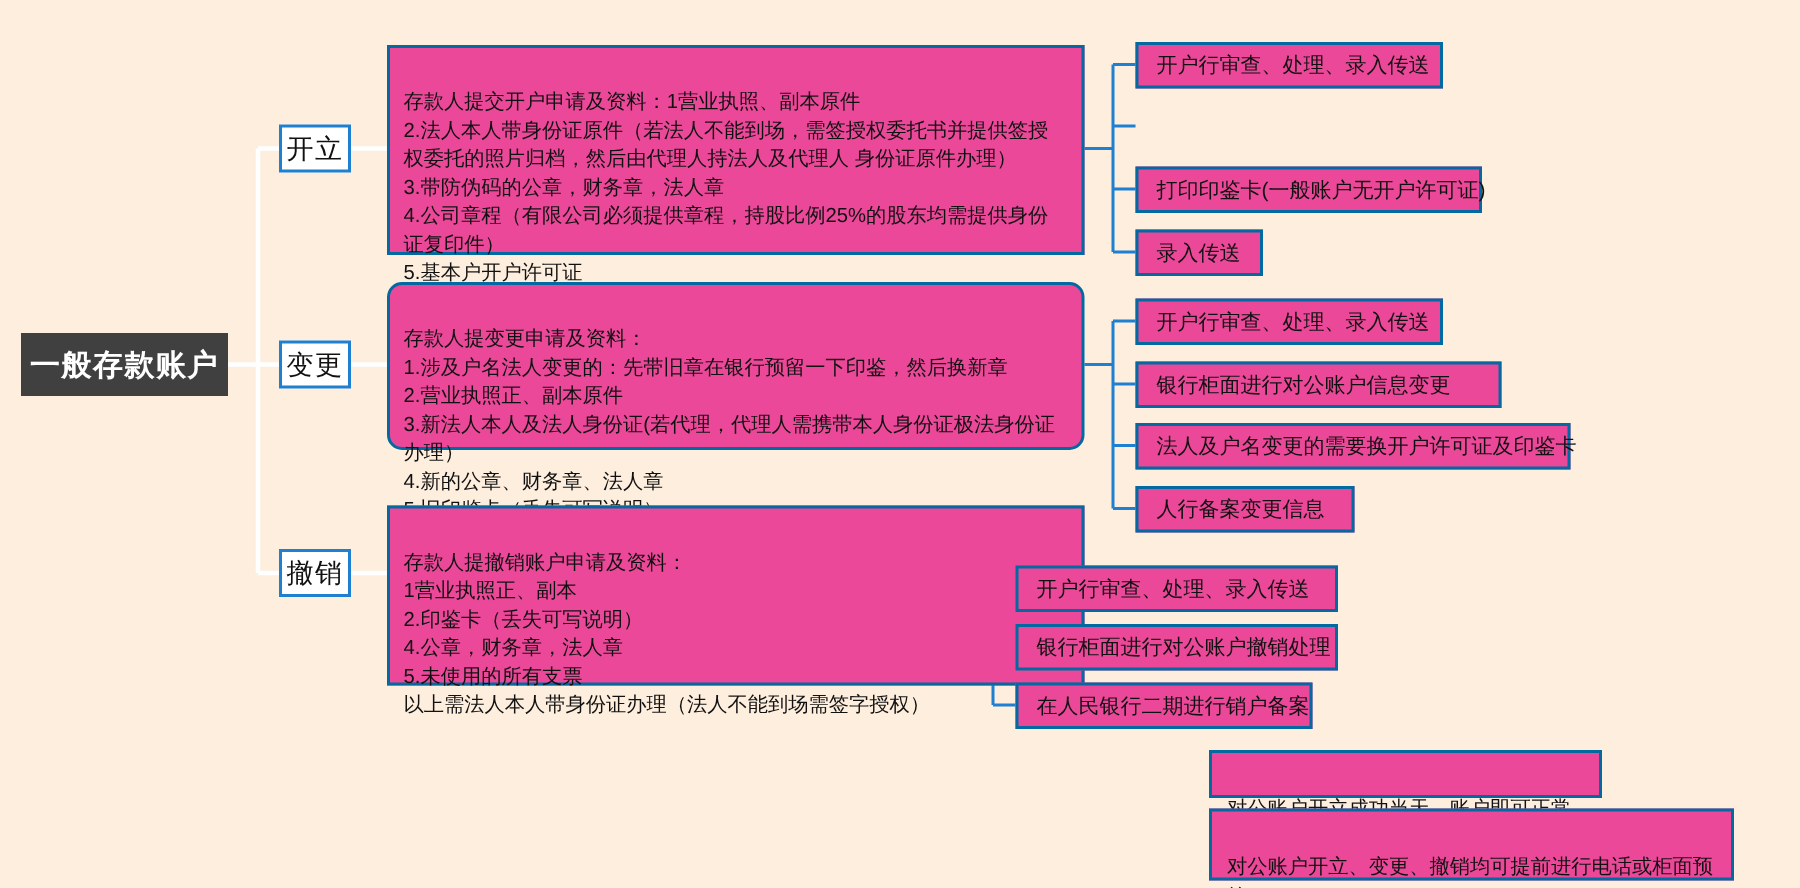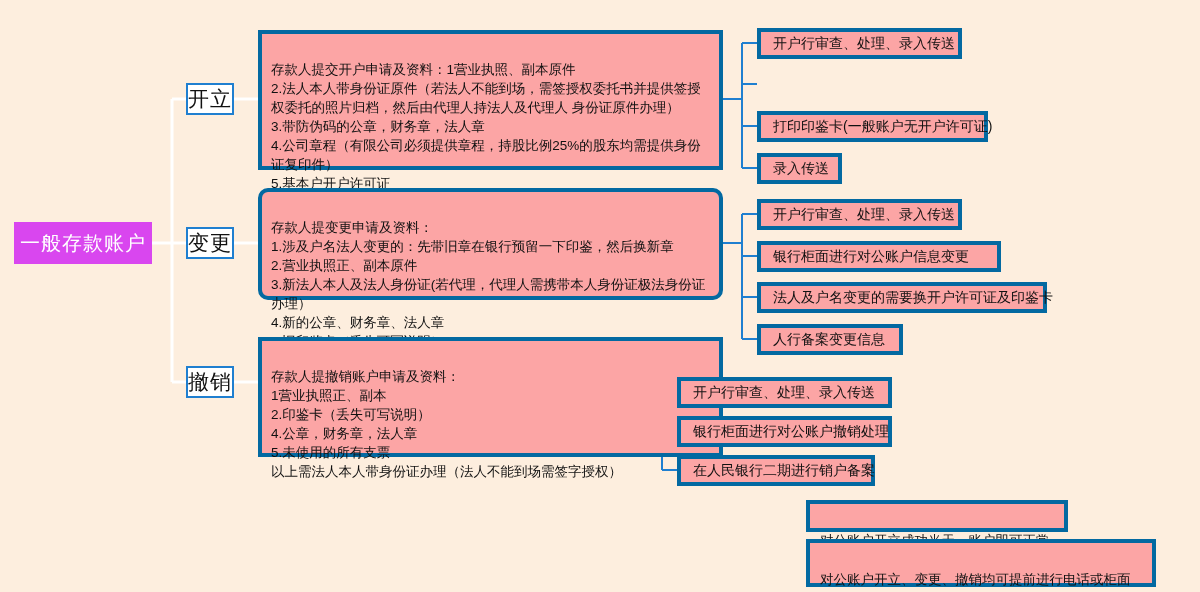--- a/index.html
+++ b/index.html
@@ -14,47 +14,47 @@
     overflow: hidden;
   }
   #canvas {
     position: relative;
     width: 1200px;
     height: 592px;
   }
   .node {
     position: absolute;
     box-sizing: border-box;
-    background: #fca5a5;
-    border: 4px solid #0369a1;
+    background: #ec4899;
+    border: 2px solid #0369a1;
     color: #111111;
     font-size: 13.5px;
     line-height: 19px;
     white-space: pre-line;
   }
   .root {
     position: absolute;
     box-sizing: border-box;
-    background: #d946ef;
+    background: #404040;
     border: none;
     color: #ffffff;
     font-size: 20px;
-    font-weight: normal;
+    font-weight: bold;
     letter-spacing: 1px;
     display: flex;
     align-items: center;
     justify-content: center;
   }
   .branch {
     position: absolute;
     box-sizing: border-box;
     background: #ffffff;
     border: 2px solid #1f7fd0;
     color: #111111;
-    font-size: 21px;
+    font-size: 18px;
     display: flex;
     align-items: center;
     justify-content: center;
     letter-spacing: 1px;
   }
   .detail {
     padding: 7px 9px 8px 9px;
   }
   .step {
     display: flex;

